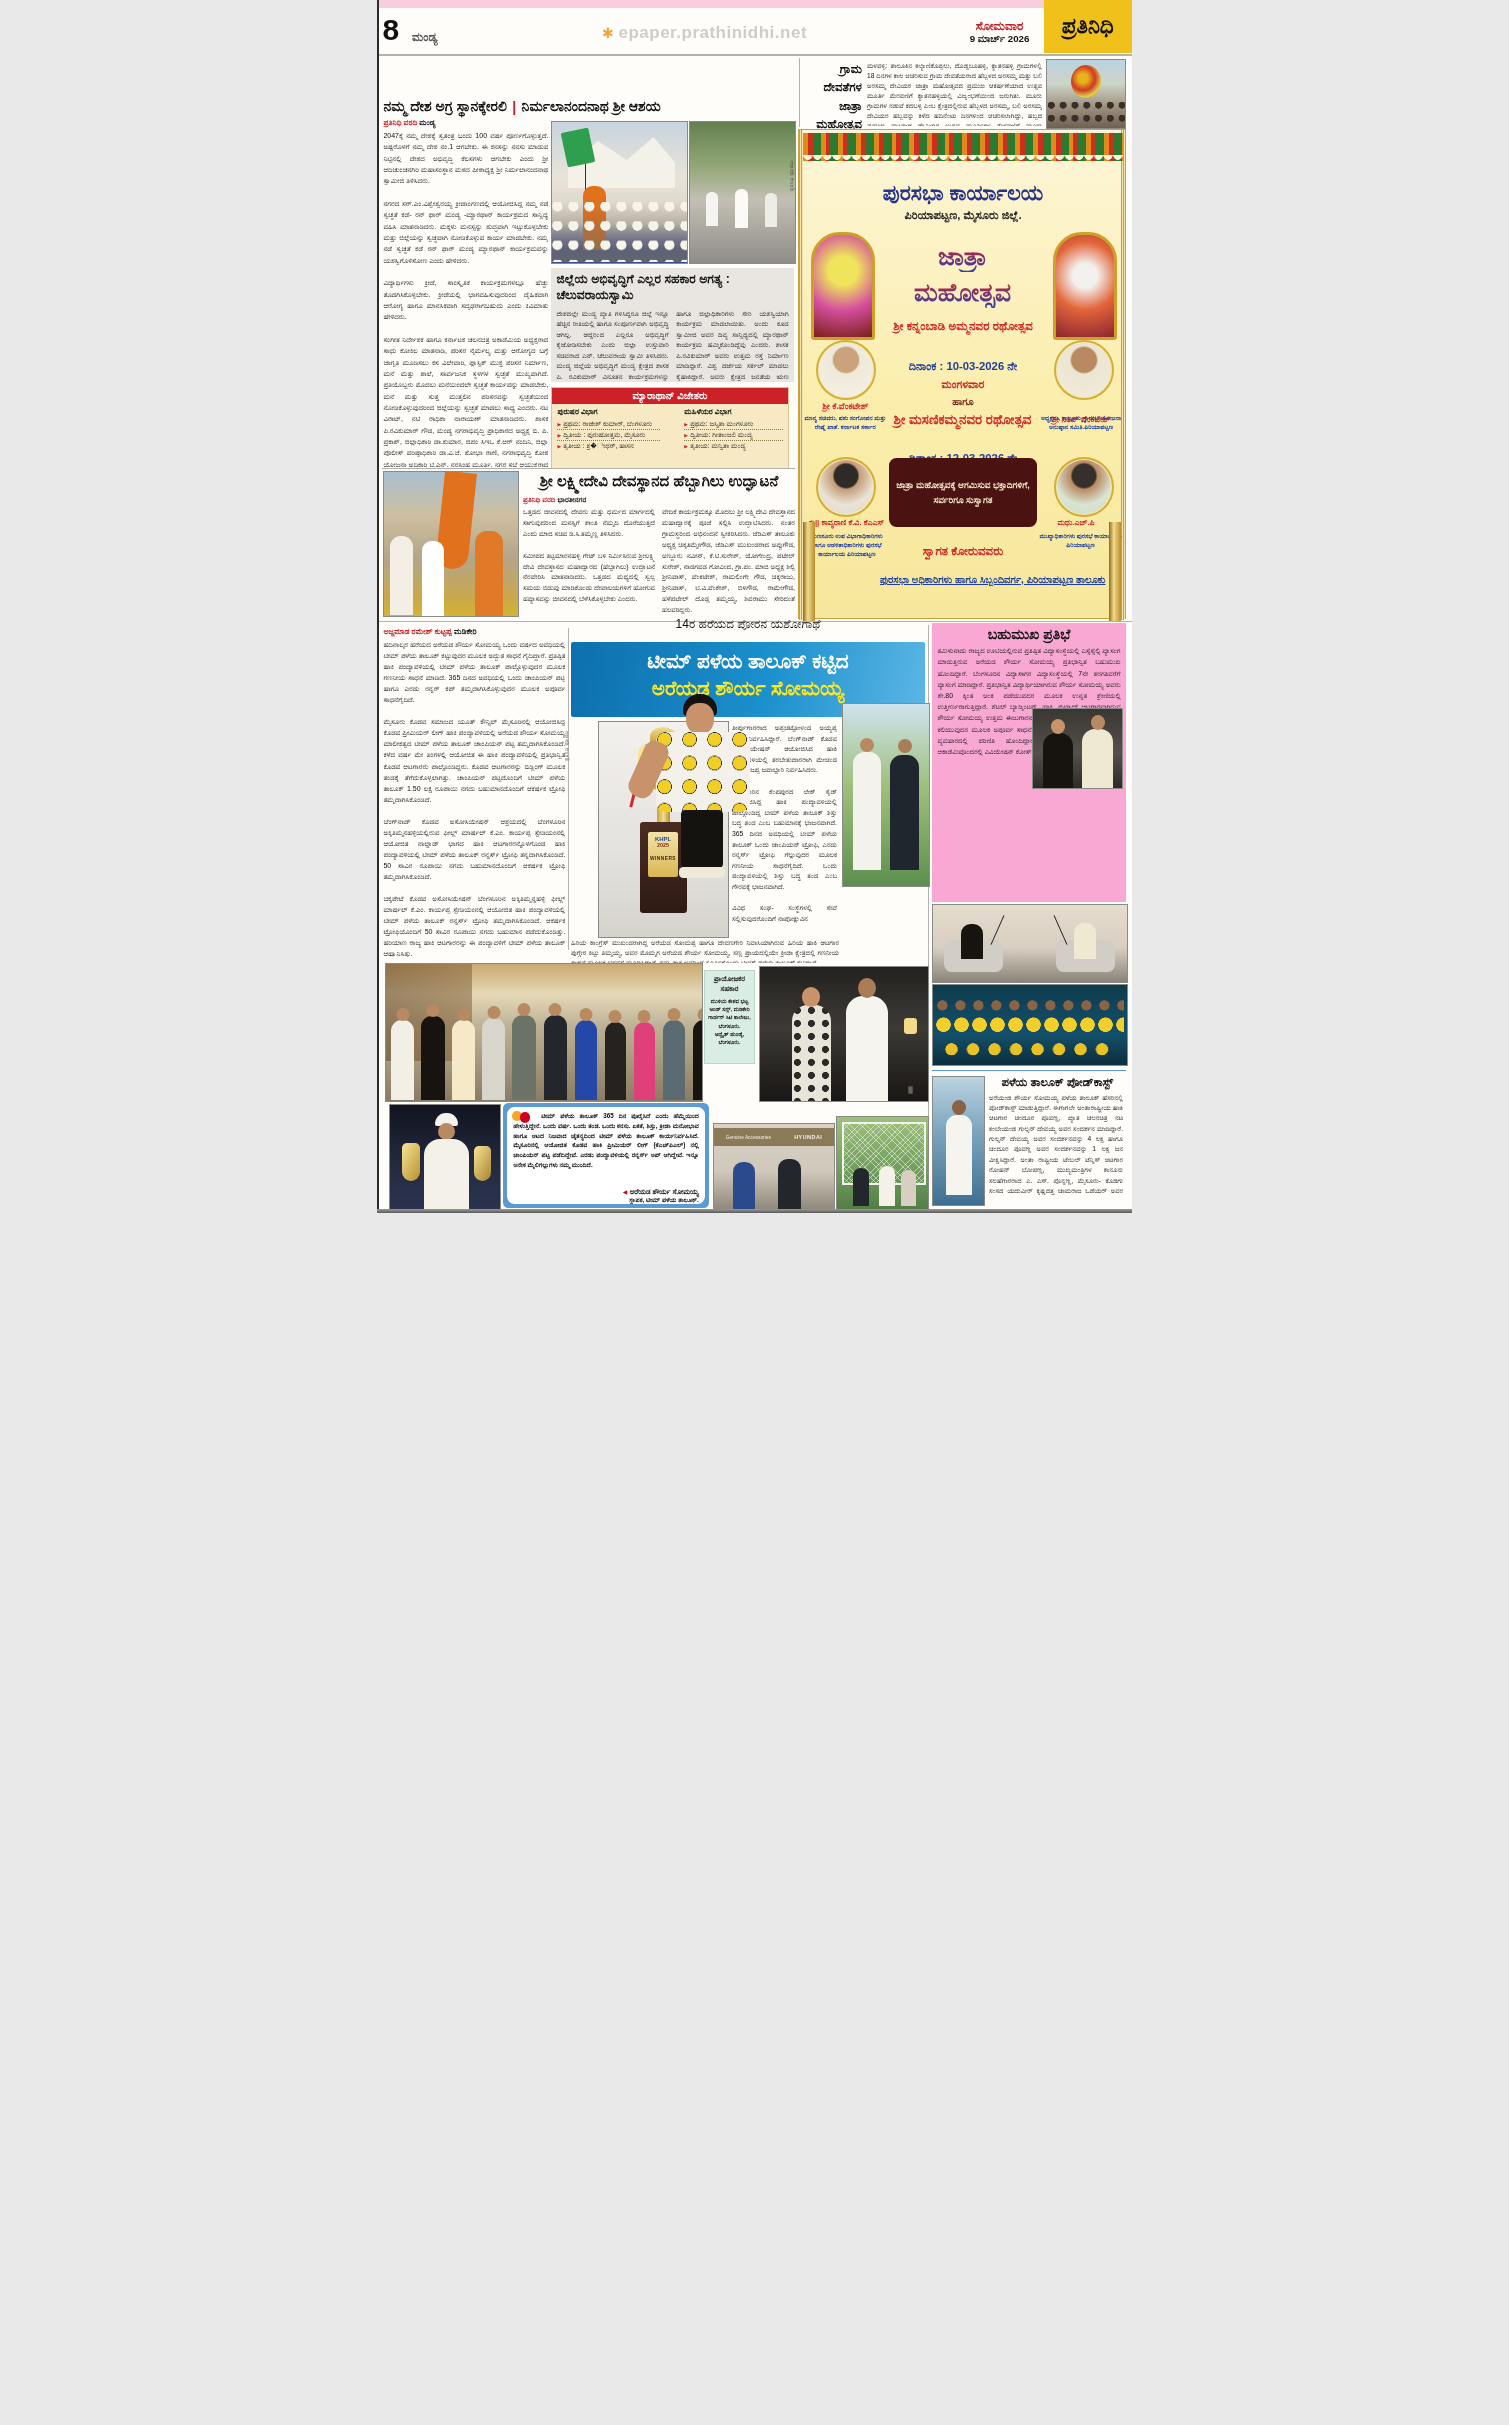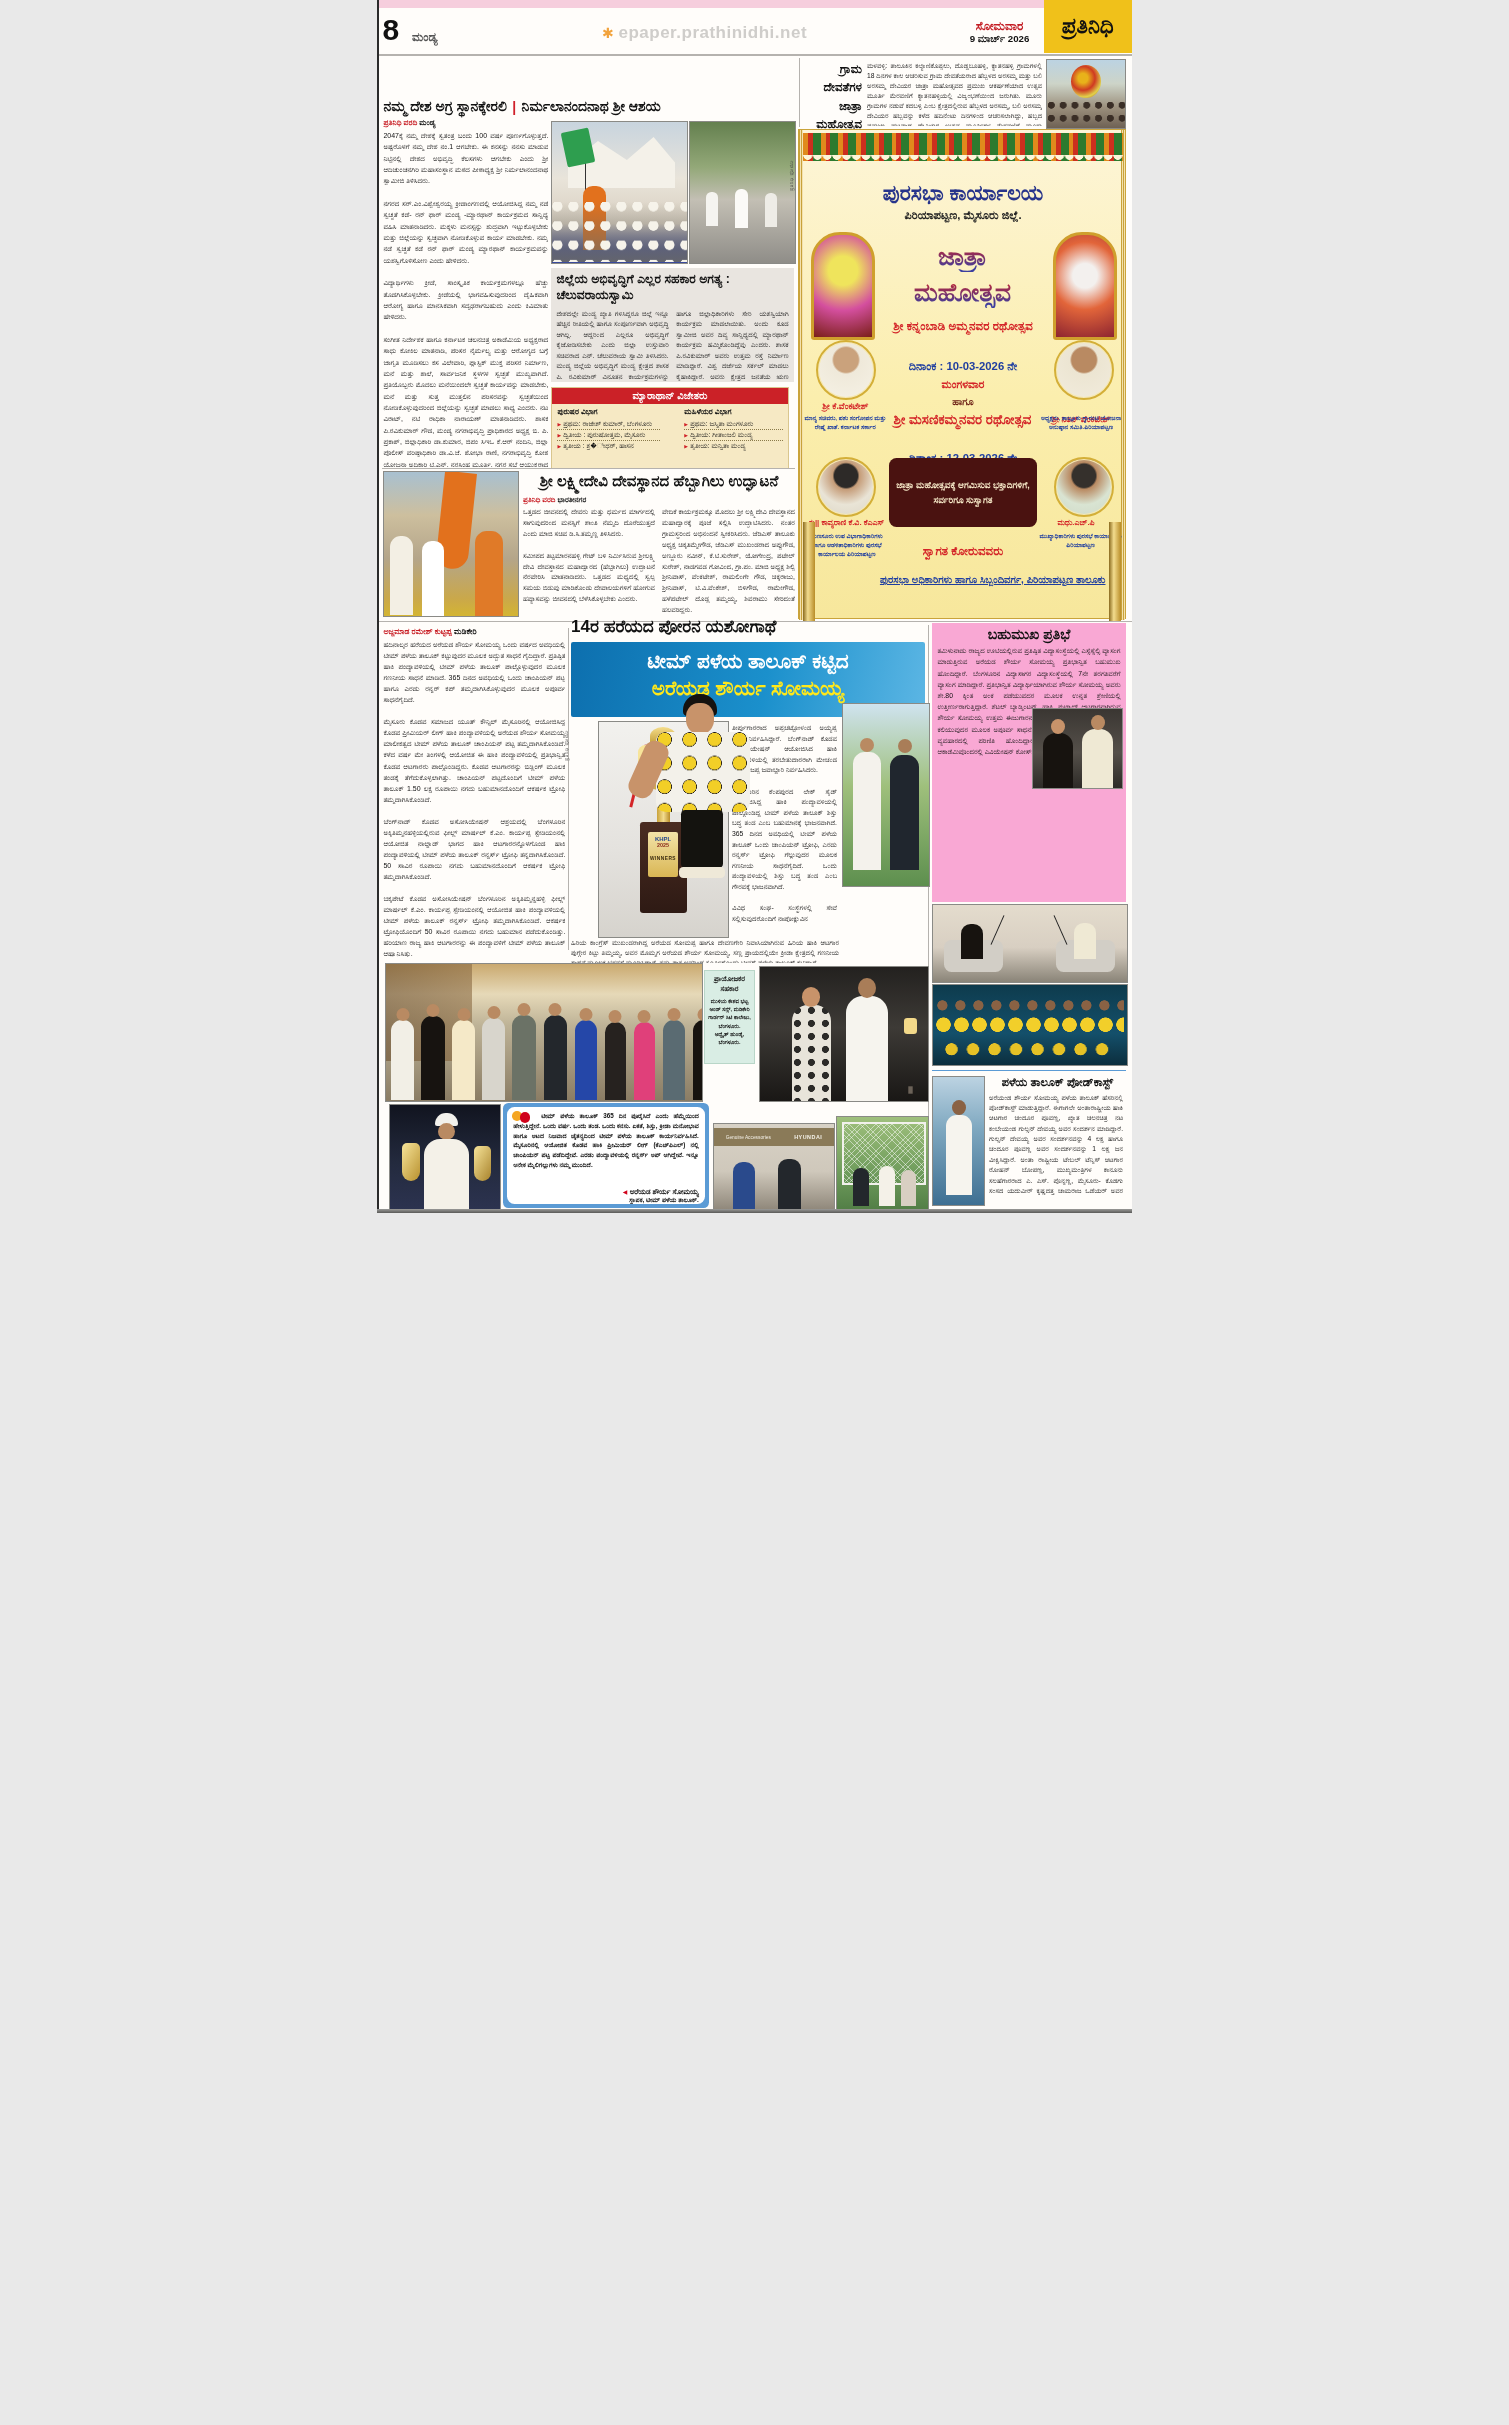--- a/index.html
+++ b/index.html
@@ -187,21 +187,21 @@
   <div class="abs jtext" style="left:6.4px;top:639px;width:182px;height:318px;font-size:7px;line-height:1.58;">ಹದಿನಾಲ್ಕರ ಹರೆಯದ ಅರೆಯಡ ಶೌರ್ಯ ಸೋಮಯ್ಯ ಒಂದು ವರ್ಷದ ಅವಧಿಯಲ್ಲಿ ಟೀಮ್ ಪಳೆಯ ತಾಲೂಕ್ ಕಟ್ಟುವುದರ ಮೂಲಕ ಅದ್ಭುತ ಸಾಧನೆ ಗೈದಿದ್ದಾರೆ. ಪ್ರತಿಷ್ಠಿತ ಹಾಕಿ ಪಂದ್ಯಾವಳಿಯಲ್ಲಿ ಟೀಮ್ ಪಳೆಯ ತಾಲೂಕ್ ಪಾಲ್ಗೊಳ್ಳುವುದರ ಮೂಲಕ ಗಣನೀಯ ಸಾಧನೆ ಮಾಡಿದೆ. 365 ದಿನದ ಅವಧಿಯಲ್ಲಿ ಒಂದು ಚಾಂಪಿಯನ್ ಪಟ್ಟ ಹಾಗೂ ಎರಡು ರನ್ನರ್ ಕಪ್ ತಮ್ಮದಾಗಿಸಿಕೊಳ್ಳುವುದರ ಮೂಲಕ ಅಪೂರ್ವ ಸಾಧನೆಗೈದಿದೆ.
 
 ಮೈಸೂರು ಕೊಡವ ಸಮಾಜದ ಯೂತ್ ಕೌನ್ಸಿಲ್ ಮೈಸೂರಿನಲ್ಲಿ ಆಯೋಜಿಸಿದ್ದ ಕೊಡವ ಪ್ರೀಮಿಯರ್ ಲೀಗ್ ಹಾಕಿ ಪಂದ್ಯಾವಳಿಯಲ್ಲಿ ಅರೆಯಡ ಶೌರ್ಯ ಸೋಮಯ್ಯ ಮಾಲೀಕತ್ವದ ಟೀಮ್ ಪಳೆಯ ತಾಲೂಕ್ ಚಾಂಪಿಯನ್ ಪಟ್ಟ ತಮ್ಮದಾಗಿಸಿಕೊಂಡಿದೆ. ಕಳೆದ ವರ್ಷ ಮೇ ತಿಂಗಳಲ್ಲಿ ಆಯೋಜಿತ ಈ ಹಾಕಿ ಪಂದ್ಯಾವಳಿಯಲ್ಲಿ ಪ್ರತಿಭಾನ್ವಿತ ಕೊಡವ ಆಟಗಾರರು ಪಾಲ್ಗೊಂಡಿದ್ದರು. ಕೊಡವ ಆಟಗಾರರನ್ನು ಬಿಡ್ಡಿಂಗ್ ಮೂಲಕ ತಂಡಕ್ಕೆ ತೆಗೆದುಕೊಳ್ಳಲಾಗಿತ್ತು. ಚಾಂಪಿಯನ್ ಪಟ್ಟದೊಂದಿಗೆ ಟೀಮ್ ಪಳೆಯ ತಾಲೂಕ್ 1.50 ಲಕ್ಷ ರೂಪಾಯಿ ನಗದು ಬಹುಮಾನದೊಂದಿಗೆ ಆಕರ್ಷಕ ಟ್ರೋಫಿ ತಮ್ಮದಾಗಿಸಿಕೊಂಡಿದೆ.
 
 ಬೆಂಗ್‌ನಾಡ್ ಕೊಡವ ಅಸೋಸಿಯೇಷನ್ ಆಶ್ರಯದಲ್ಲಿ ಬೆಂಗಳೂರಿನ ಅಕ್ಕಿತಿಮ್ಮನಹಳ್ಳಿಯಲ್ಲಿರುವ ಫೀಲ್ಡ್ ಮಾರ್ಷಲ್ ಕೆ.ಎಂ. ಕಾರ್ಯಪ್ಪ ಸ್ಟೇಡಿಯಂನಲ್ಲಿ ಆಯೋಜಿತ ನಾಲ್ನಾಡ್ ಭಾಗದ ಹಾಕಿ ಆಟಗಾರರನ್ನೊಳಗೊಂಡ ಹಾಕಿ ಪಂದ್ಯಾವಳಿಯಲ್ಲಿ ಟೀಮ್ ಪಳೆಯ ತಾಲೂಕ್ ರನ್ನರ್ಸ್ ಟ್ರೋಫಿ ತನ್ನದಾಗಿಸಿಕೊಂಡಿದೆ. 50 ಸಾವಿರ ರೂಪಾಯಿ ನಗದು ಬಹುಮಾನದೊಂದಿಗೆ ಆಕರ್ಷಕ ಟ್ರೋಫಿ ತಮ್ಮದಾಗಿಸಿಕೊಂಡಿದೆ.
 
 ಚಿಕ್ಕಪೇಟೆ ಕೊಡವ ಅಸೋಸಿಯೇಷನ್ ಬೆಂಗಳೂರಿನ ಅಕ್ಕಿತಿಮ್ಮನ್ನಹಳ್ಳಿ ಫೀಲ್ಡ್ ಮಾರ್ಷಲ್ ಕೆ.ಎಂ. ಕಾರ್ಯಪ್ಪ ಸ್ಟೇಡಿಯಂನಲ್ಲಿ ಆಯೋಜಿತ ಹಾಕಿ ಪಂದ್ಯಾವಳಿಯಲ್ಲಿ ಟೀಮ್ ಪಳೆಯ ತಾಲೂಕ್ ರನ್ನರ್ಸ್ ಟ್ರೋಫಿ ತಮ್ಮದಾಗಿಸಿಕೊಂಡಿದೆ. ಆಕರ್ಷಕ ಟ್ರೋಫಿಯೊಂದಿಗೆ 50 ಸಾವಿರ ರೂಪಾಯಿ ನಗದು ಬಹುಮಾನ ಪಡೆದುಕೊಂಡಿತ್ತು. ಹರಿಯಾಣ ರಾಜ್ಯ ಹಾಕಿ ಆಟಗಾರರನ್ನು ಈ ಪಂದ್ಯಾವಳಿಗೆ ಟೀಮ್ ಪಳೆಯ ತಾಲೂಕ್ ಆಹ್ವಾನಿಸಿತ್ತು.
 
 ಮೈಸೂರು ಕೊಡವ ಸಮಾಜ ಯೂತ್ ಕೌನ್ಸಿಲ್ ಹಾಗೂ ಚಿಕ್ಕಪೇಟೆ ಕೊಡವ ಅಸೋಸಿಯೇಷನ್ ಆಯೋಜಿತ ಹಾಕಿ ಪಂದ್ಯಾವಳಿಯಲ್ಲಿ ಪಾಲ್ಗೊಂಡಿದ್ದ ಟೀಮ್ ಪಳೆಯ ತಾಲೂಕ್ ತರಬೇತುದಾರರಾಗಿ ಅಂತಾರಾಷ್ಟ್ರೀಯ ಹಾಕಿ</div>
 
-  <div class="abs" style="left:194px;top:617px;width:354px;font-size:17px;font-weight:700;">14ರ ಹರೆಯದ ಪೋರನ ಯಶೋಗಾಥೆ</div>
+  <div class="abs" style="left:194px;top:617px;width:354px;text-align:center;font-size:12px;font-weight:400;">14ರ ಹರೆಯದ ಪೋರನ ಯಶೋಗಾಥೆ</div>
   <div class="abs" style="left:194px;top:642px;width:354px;height:75px;background:linear-gradient(100deg,#0d6fae 0%,#1b90cc 55%,#5cb6e4 100%);border-radius:2.1px;">
     <div style="text-align:center;margin-top:7.5px;font-size:20px;font-weight:900;color:#ffffff;">ಟೀಮ್ ಪಳೆಯ ತಾಲೂಕ್ ಕಟ್ಟಿದ</div>
     <div style="text-align:center;margin-top:4.3px;font-size:20px;font-weight:900;color:#ffe81a;">ಅರೆಯಡ ಶೌರ್ಯ ಸೋಮಯ್ಯ</div>
   </div>
 
   <div class="abs" style="left:248px;top:694px;width:161px;height:187px;z-index:6;">
     <div class="abs" style="left:58px;top:0;width:34px;height:21.5px;background:#15120f;border-radius:16px 16px 4.3px 4.3px;"></div>
     <div class="abs" style="left:61px;top:8.6px;width:28px;height:31px;background:#c8936a;border-radius:45%;"></div>
     <div class="abs" style="left:31px;top:38px;width:94px;height:80px;border-radius:9.7px;background:#f3f1ea;background-image:radial-gradient(circle at 8.6px 7.5px,#f2cf27 6.4px,#171310 7px,transparent 7.5px);background-size:25px 23.6px;"></div>
     <div class="abs" style="left:10.7px;top:46px;width:25px;height:59px;background:#c8936a;border-radius:10.7px;transform:rotate(24deg);"></div>

